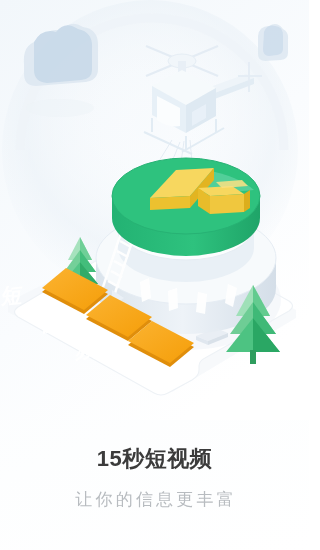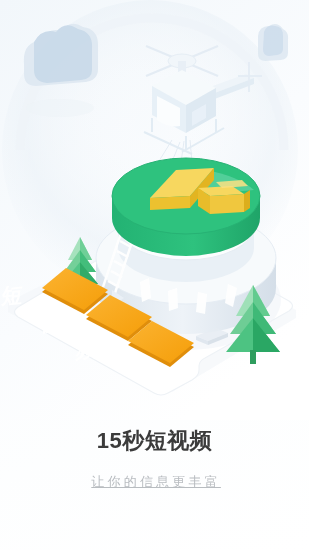--- a/index.html
+++ b/index.html
@@ -27,43 +27,42 @@
   }
   #illustration svg {
     display: block;
     width: 309px;
     height: 420px;
   }
   
   #caption {
     position: absolute;
     left: 0;
-    top: 425px;
+    top: 443px;
     width: 309px;
     text-align: center;
   }
   #title {
     font-size: 22px;
     font-weight: bold;
     color: #3b3b3b;
     letter-spacing: 0.5px;
     line-height: 32px;
     margin: 0;
     padding: 0;
   }
   #subtitle {
-    font-size: 13px;
+    font-size: 17px;
     font-weight: normal;
     color: #b8bcc0;
     letter-spacing: 3.2px;
     line-height: 22px;
     margin: 14px 0 0 0;
     padding: 0;
     text-indent: 3.2px;
-    text-decoration: underline;
   }
 </style>
 </head>
 <body>
 
 <div id="screen">
 
   <div id="illustration">
     <svg viewBox="0 0 309 420" xmlns="http://www.w3.org/2000/svg" aria-hidden="true">
       <defs>

